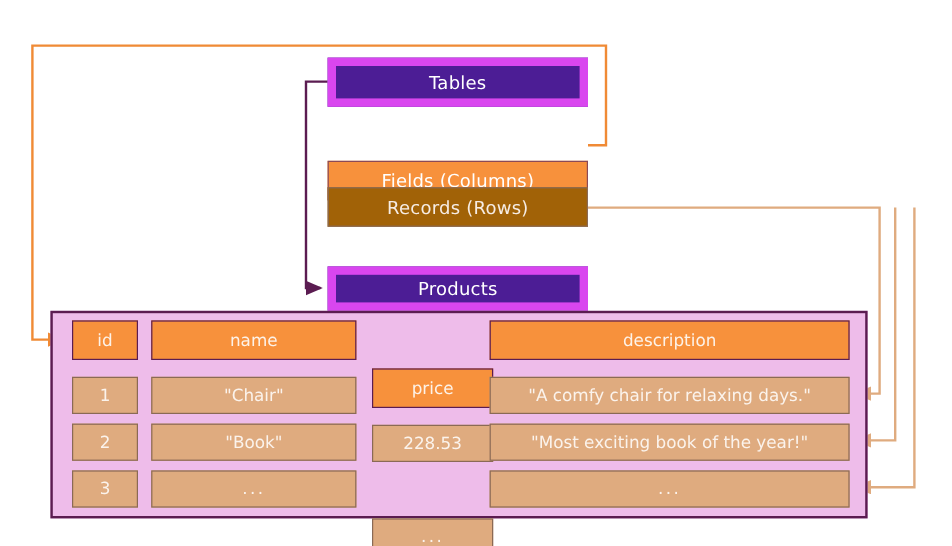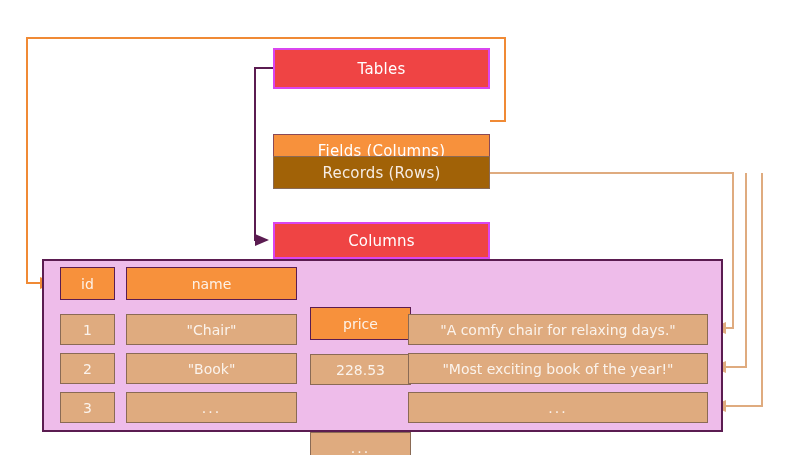--- a/index.html
+++ b/index.html
@@ -17,21 +17,21 @@
   
   .cbox{
     position:absolute;
     display:flex;align-items:center;justify-content:center;
     box-sizing:border-box;
     color:#ffffff;
     font-size:15px;
     letter-spacing:.2px;
     white-space:nowrap;
   }
-  .cbox.dark{background:#ef4444;border:2px solid #d946ef;}
+  .cbox.dark{background:#4c1d95;border:7px solid #d946ef;}
   .cbox.orange{background:#F7913C;border:1px solid #8a4a57;}
   .cbox.tan{background:#a16207;border:1px solid #8a6a55;color:#f6ece4;}
 
   #box-tables  {left:273px;top:48px; width:217px;height:41px;}
   #box-fields  {left:273px;top:105px;width:217px;height:33px;margin-top:29px;}
   #box-records {left:273px;top:156px;width:217px;height:33px;}
   #box-products{left:273px;top:222px;width:217px;height:37px;}
 
   
   #table-panel{
@@ -98,28 +98,29 @@
 
   <div id="box-fields" class="cbox orange">
     <span>Fields (Columns)</span>
   </div>
 
   <div id="box-records" class="cbox tan">
     <span>Records (Rows)</span>
   </div>
 
   <div id="box-products" class="cbox dark">
-    <span>Columns</span>
+    <span>Products</span>
   </div>
 
   <div id="table-panel">
 
     <div class="cell head c-id r-head">id</div>
     <div class="cell head c-name r-head">name</div>
     <div class="cell head c-price r-head">price</div>
+    <div class="cell head c-desc r-head">description</div>
 
     <div class="cell body c-id r-1">1</div>
     <div class="cell body c-name r-1">"Chair"</div>
     <div class="cell body c-price r-1">228.53</div>
     <div class="cell body c-desc r-1">"A comfy chair for relaxing days."</div>
 
     <div class="cell body c-id r-2">2</div>
     <div class="cell body c-name r-2">"Book"</div>
     <div class="cell body c-desc r-2">"Most exciting book of the year!"</div>
 

